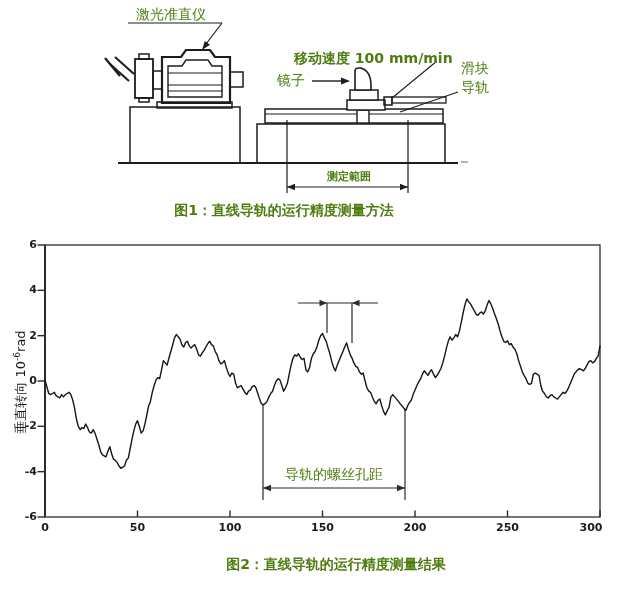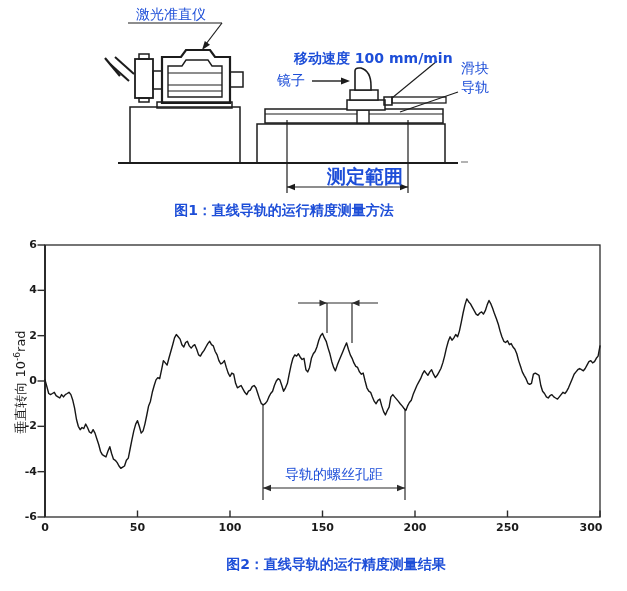--- a/index.html
+++ b/index.html
@@ -1,22 +1,22 @@
 <!DOCTYPE html>
 <html><head>
 <meta charset="utf-8">
 <style>
   html,body{margin:0;padding:0;background:#ffffff;}
   #page{position:relative;width:627px;height:591px;background:#ffffff;overflow:hidden;
         font-family:"DejaVu Sans","Liberation Sans",sans-serif;color:#1a1a1a;}
   #art{position:absolute;left:0;top:0;}
-  .txt{position:absolute;white-space:nowrap;color:#1d4ed8;}
+  .txt{position:absolute;white-space:nowrap;color:#4d7c0f;}
   .c{text-align:center;}
   .fs14{font-size:14px;line-height:16px;}
-  .fs13{font-size:19px;line-height:15px;}
+  .fs13{font-size:11px;line-height:15px;}
   .b{font-weight:700;}
   .sb{font-weight:600;}
   .xtick{position:absolute;width:30px;text-align:center;font-size:11px;font-weight:700;color:#1a1a1a;}
   .ytick{position:absolute;width:26px;text-align:right;font-size:11px;font-weight:700;color:#1a1a1a;}
   #ylabel{position:absolute;left:-48px;top:369px;width:130px;height:26px;line-height:26px;
           text-align:center;font-size:13px;transform:rotate(-90deg);}
   #ylabel sup{font-size:9px;}
   #xaxis-label{left:290px;top:536px;width:100px;font-size:12px;}
   #caption1{left:84px;top:202px;width:400px;}
   #caption2{left:136px;top:556px;width:400px;}

